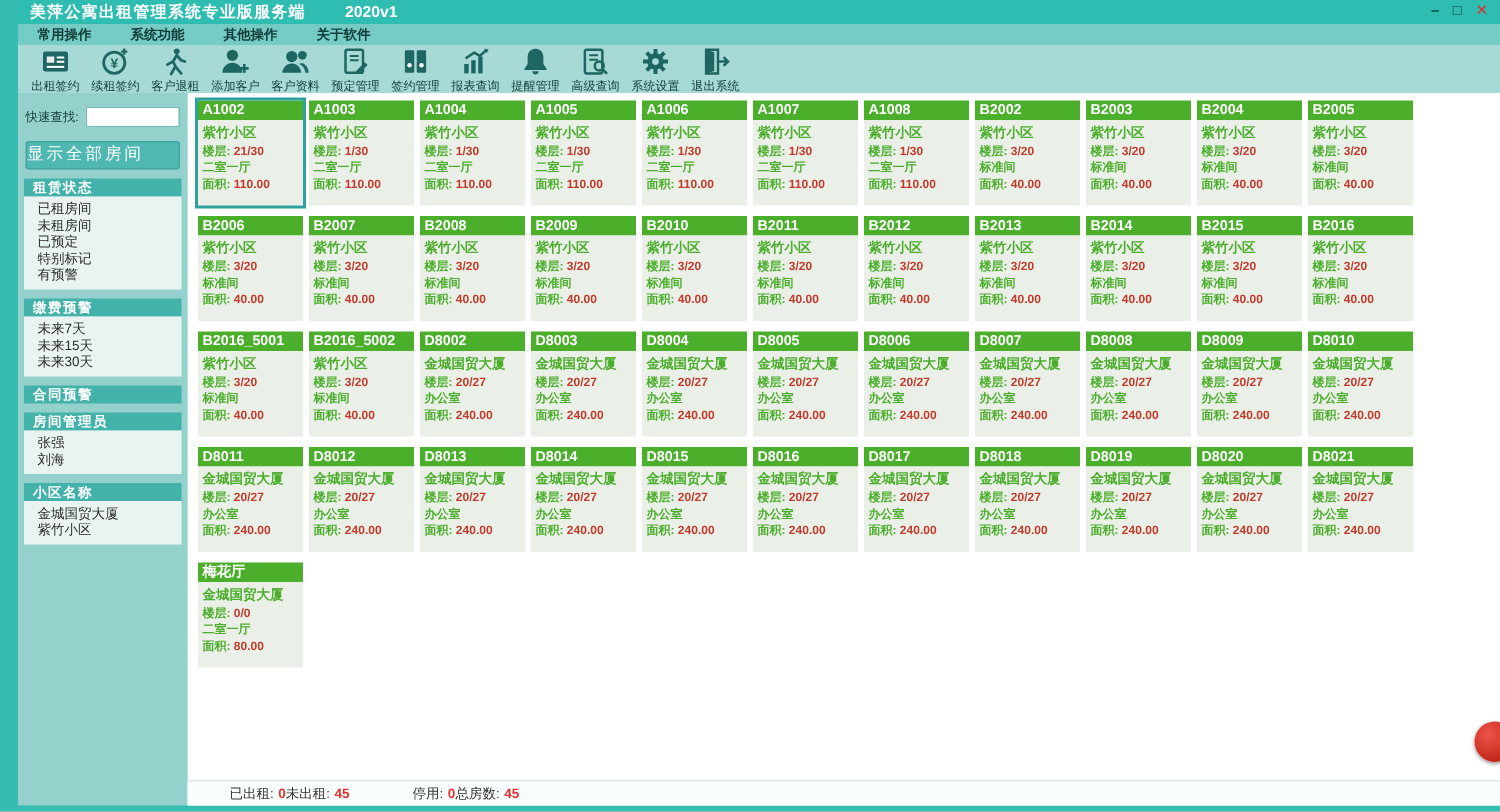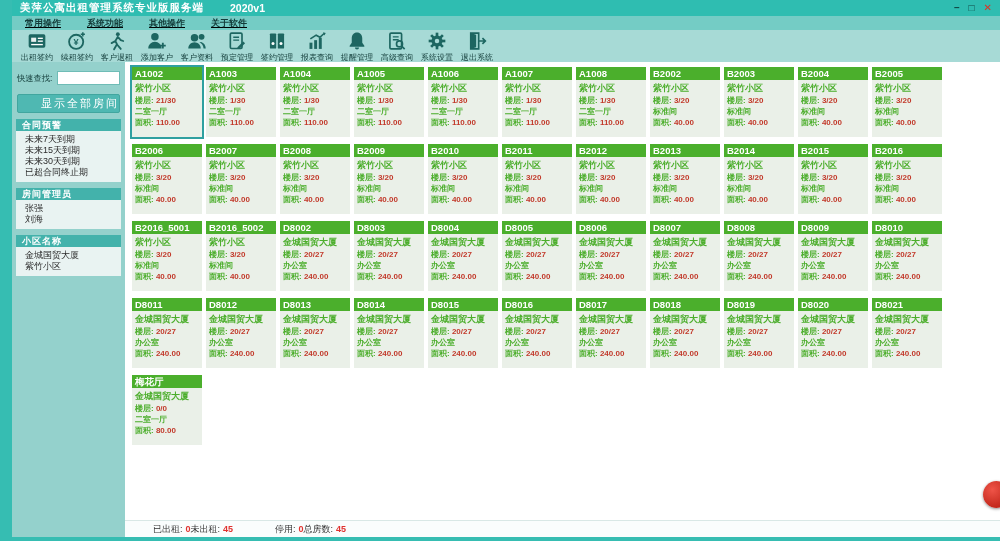--- a/index.html
+++ b/index.html
@@ -11,36 +11,36 @@
     padding-left:12px;
   }
   
   .titlebar{ position:relative; height:16px; background:#2fbdb1; display:flex; align-items:center; padding-left:8px; }
   .title-text{ color:#fff; font-weight:bold; font-size:10.5px; letter-spacing:1px; }
   .title-version{ color:#fff; font-weight:bold; font-size:10.5px; margin-left:26px; }
   .win-controls{ position:absolute; right:8px; top:1px; display:flex; gap:9px; }
   .win-btn{ font-size:10px; font-weight:bold; color:#114a46; cursor:pointer; line-height:14px; }
   .win-btn.close{ color:#e03024; }
   
-  .menubar{ height:14px; background:#74ccc5; display:flex; align-items:flex-end;text-decoration:underline; }
+  .menubar{ height:14px; background:#74ccc5; display:flex; align-items:flex-end; }
   .menu-item{ font-size:9px; font-weight:bold; color:#133d3a; margin-left:13px; margin-right:13px; cursor:pointer; white-space:nowrap; }
   
   .toolbar{ height:32px; background:#a7dad6; display:flex; align-items:flex-start; padding-left:5px; }
   .tb-btn{ width:40px; display:flex; flex-direction:column; align-items:center; cursor:pointer; padding-top:1px; }
   .tb-icon{ width:20px; height:20px; display:block; }
   .tb-icon svg{ width:20px; height:20px; display:block; }
   .tb-label{ font-size:8.5px; color:#113b38; margin-top:1px; white-space:nowrap; transform:scale(.95); }
   
   .app-body{ display:flex; height:475px; }
   .sidebar{ width:113px; background:#94d1cc; padding-top:9px; flex:none; }
   .search-row{ display:flex; align-items:center; padding:0 5px; }
   .search-label{ font-size:9px; color:#113b38; white-space:nowrap; transform:scale(.92); transform-origin:left center; }
   .search-input{ flex:1; height:14px; min-width:0; border:1px solid #6fbcb6; background:#fff; font-size:9px; margin-left:1px; }
   .show-all-btn{ display:block; margin:9px 5px 3px; height:19px; width:103px; background:#4fb8b2; border:1px solid #41a69f; border-radius:2px;
-    color:#fff; font-size:11px; letter-spacing:2px; text-align:right; line-height:17px; cursor:pointer; }
+    color:#fff; font-size:11px; letter-spacing:2px; text-align:left; line-height:17px; cursor:pointer; }
   .sb-sec{ margin:6px 4px 0; }
   .sb-sec-head{ height:12px; background:#43b2ab; color:#fff; font-size:9px; font-weight:bold; line-height:12px; padding-left:6px; letter-spacing:1px; }
   .sb-sec-items{ background:#e9f3f2; padding:3px 0 4px 9px; }
   .sb-item{ font-size:9px; color:#2b2b2b; line-height:11px; cursor:pointer; white-space:nowrap; }
   
   .main{ width:880px; background:#fff; position:relative; flex:none; }
   .grid{ padding:5px 0 0 7px; }
   .grid-row{ display:flex; gap:4px; margin-bottom:7px; }
   .room-card{ width:70px; height:70px; cursor:pointer; flex:none; }
   .room-card.selected{ outline:2px solid #2fa0a0; }
@@ -217,27 +217,39 @@
   <div class="app-body">
 
     <div class="sidebar">
       <div class="search-row">
         <span class="search-label">快速查找:</span>
         <input class="search-input" value="" style="">
       </div>
       <div class="show-all-btn">显示全部房间</div>
       <div id="sb-sections">
           <div class="sb-sec">
+            <div class="sb-sec-head">租赁状态</div>
+            <div class="sb-sec-items">
+              <div class="sb-item">已租房间</div>
+              <div class="sb-item">未租房间</div>
+              <div class="sb-item">已预定</div>
+              <div class="sb-item">特别标记</div>
+              <div class="sb-item">有预警</div>
+            </div>
+          </div>
+          <div class="sb-sec">
+            <div class="sb-sec-head">缴费预警</div>
+            <div class="sb-sec-items">
+              <div class="sb-item">未来7天</div>
+              <div class="sb-item">未来15天</div>
+              <div class="sb-item">未来30天</div>
+            </div>
+          </div>
+          <div class="sb-sec">
             <div class="sb-sec-head">合同预警</div>
-            <div class="sb-sec-items">
-              <div class="sb-item">未来7天到期</div>
-              <div class="sb-item">未来15天到期</div>
-              <div class="sb-item">未来30天到期</div>
-              <div class="sb-item">已超合同终止期</div>
-            </div>
           </div>
           <div class="sb-sec">
             <div class="sb-sec-head">房间管理员</div>
             <div class="sb-sec-items">
               <div class="sb-item">张强</div>
               <div class="sb-item">刘海</div>
             </div>
           </div>
           <div class="sb-sec">
             <div class="sb-sec-head">小区名称</div>

